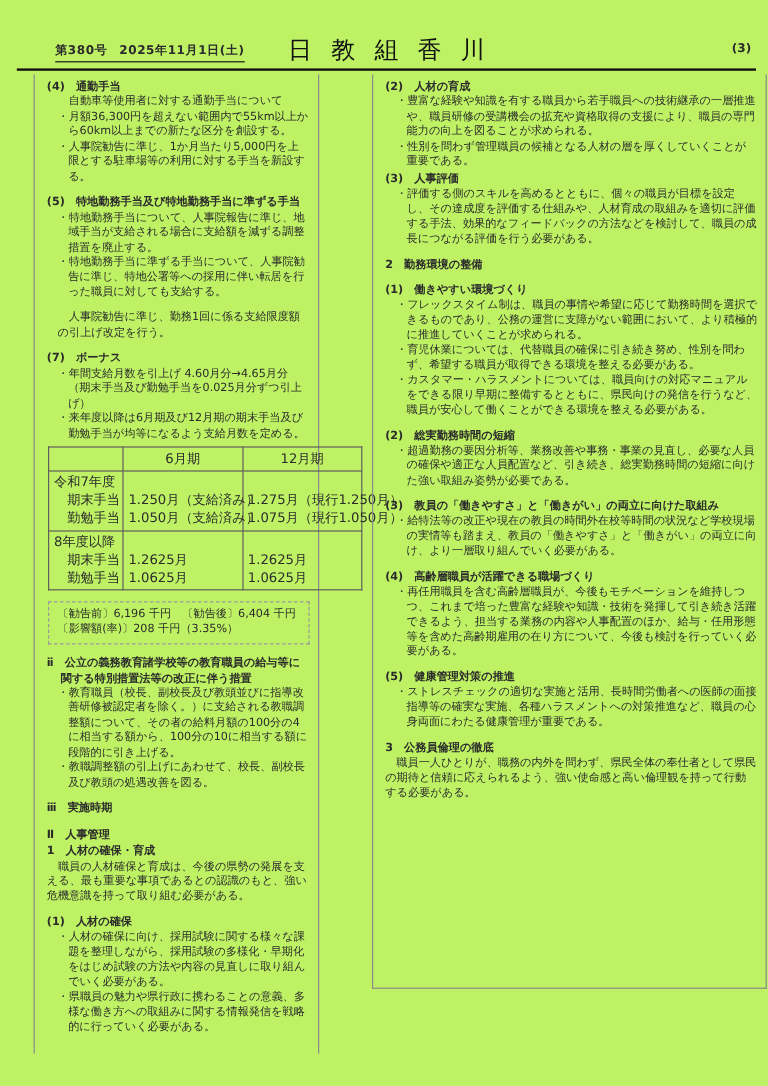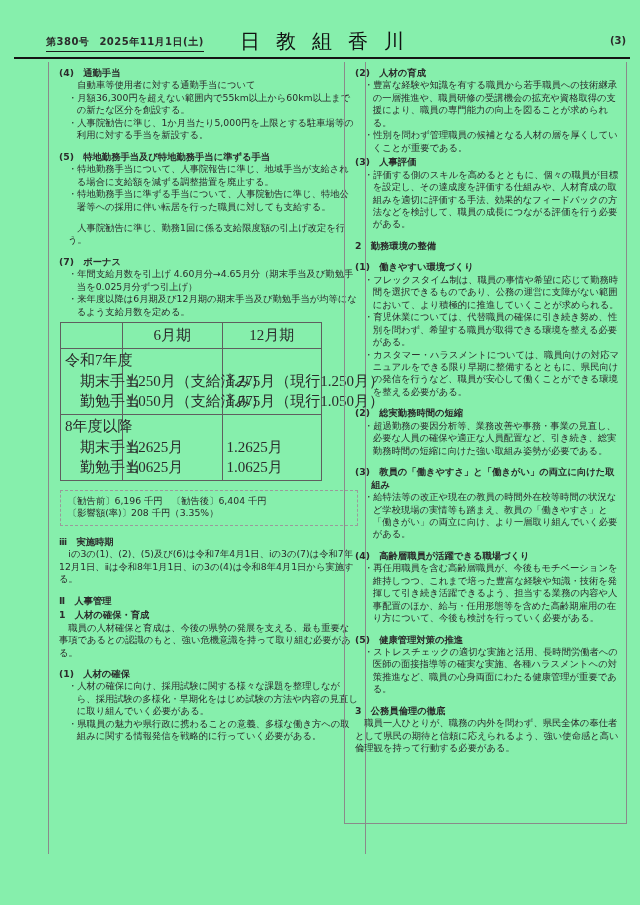--- a/index.html
+++ b/index.html
@@ -4,21 +4,21 @@
 <style>
   html,body { margin:0; padding:0; }
   body {
     width:640px; height:905px;
     background:#ffffff;
     font-family:"DejaVu Sans", sans-serif;
     color:#2b2b2b;
     position:relative;
     overflow:hidden;
   }
-  .page { position:absolute; inset:0; background:#86efac; }
+  .page { position:absolute; inset:0; background:#bef264; }
 
   
   .hdr { position:absolute; top:28px; left:14px; right:10px; height:30px; }
   .hdr-issue {
     position:absolute; left:32px; top:7px;
     font-size:10px; font-weight:bold; letter-spacing:0.5px;
     border-bottom:1.5px solid #1a1a1a; padding-bottom:2px;
   }
   .hdr-issue .gap { display:inline-block; width:10px; }
   .masthead {
@@ -29,49 +29,48 @@
   .hdr-pageno { position:absolute; right:4px; top:7px; font-size:10px; font-weight:bold; }
   .hdr-rule { position:absolute; top:57px; left:14px; right:10px; border-top:2.5px solid #141414; }
 
   
   .col {
     position:absolute; top:62px;
     font-size:9.3px; line-height:1.34;
     box-sizing:border-box;
   }
   .col-left {
-    left:28px; width:318px; min-height:792px;
+    left:28px; width:238px; min-height:792px;
     border-left:1px solid #8a8a8a; border-right:1px solid #8a8a8a;
     padding:5px 7px 6px 10px;
-    margin-left:20px;
   }
   .col-right {
-    left:344px; width:283px; min-height:762px;
+    left:310px; width:329px; min-height:762px;
     border-left:1px solid #8a8a8a; border-right:1px solid #8a8a8a; border-bottom:1px solid #8a8a8a;
     padding:5px 7px 8px 10px;
   }
 
   .sec { margin-bottom:9px; }
   .sec-h { font-weight:bold; padding-left:1.75em; text-indent:-1.75em; }
   .sec-h.rn { padding-left:1.25em; text-indent:-1.25em; }  
   .sec-body { margin-left:9px; }
   .bullet { padding-left:0.95em; text-indent:-0.95em; }
   .lead { text-indent:1em; }
   .para { text-indent:1em; }
   .tight { margin-bottom:2px; }
 
   
   .btable {
     border-collapse:collapse; table-layout:fixed;
     width:262px; margin:4px 0 9px 1px;
   }
   .btable th, .btable td {
     border:1px solid #5f5f5f; vertical-align:top;
-    padding:1px 4px 2px; font-size:15px; line-height:1.38;
-    font-weight:normal; text-align:left;font-family:Liberation Serif, serif;
+    padding:1px 4px 2px; font-size:11px; line-height:1.38;
+    font-weight:normal; text-align:left;
   }
   .btable thead th { text-align:center; padding:2px 4px; }
   .btable col.c0 { width:62px; }
   .cl { white-space:nowrap; }
   .cl-ind { text-indent:1em; }
   .sp::before { content:"\00a0"; }
 
   
   .notebox {
     border:1px dashed #9a9a9a;
@@ -176,24 +175,30 @@
           </td>
         </tr>
       </tbody>
     </table>
 
     <div class="notebox">
       <div class="nb-line">〔勧告前〕6,196 千円　〔勧告後〕6,404 千円</div>
       <div class="nb-line">〔影響額(率)〕208 千円（3.35%）</div>
     </div>
 
+    <div class="sec">
+      <div class="sec-h rn">ⅱ　公立の義務教育諸学校等の教育職員の給与等に関する特別措置法等の改正に伴う措置</div>
+      <div class="sec-body">
+        <div class="bullet">・教育職員（校長、副校長及び教頭並びに指導改善研修被認定者を除く。）に支給される教職調整額について、その者の給料月額の100分の4に相当する額から、100分の10に相当する額に段階的に引き上げる。</div>
+        <div class="bullet">・教職調整額の引上げにあわせて、校長、副校長及び教頭の処遇改善を図る。</div>
+      </div>
+    </div>
 
     <div class="sec">
       <div class="sec-h rn">ⅲ　実施時期</div>
-      <div class="para">ⅰの3の(1)、(2)、(5)及び(6)は令和7年4月1日、ⅰの3の(7)は令和7年12月1日、ⅱは令和8年1月1日、ⅰの3の(4)は令和8年4月1日から実施する。</div>
     </div>
 
     <div class="sec tight">
       <div class="sec-h rn">Ⅱ　人事管理</div>
     </div>
 
     <div class="sec">
       <div class="sec-h rn">1　人材の確保・育成</div>
       <div class="para">職員の人材確保と育成は、今後の県勢の発展を支える、最も重要な事項であるとの認識のもと、強い危機意識を持って取り組む必要がある。</div>
     </div>

